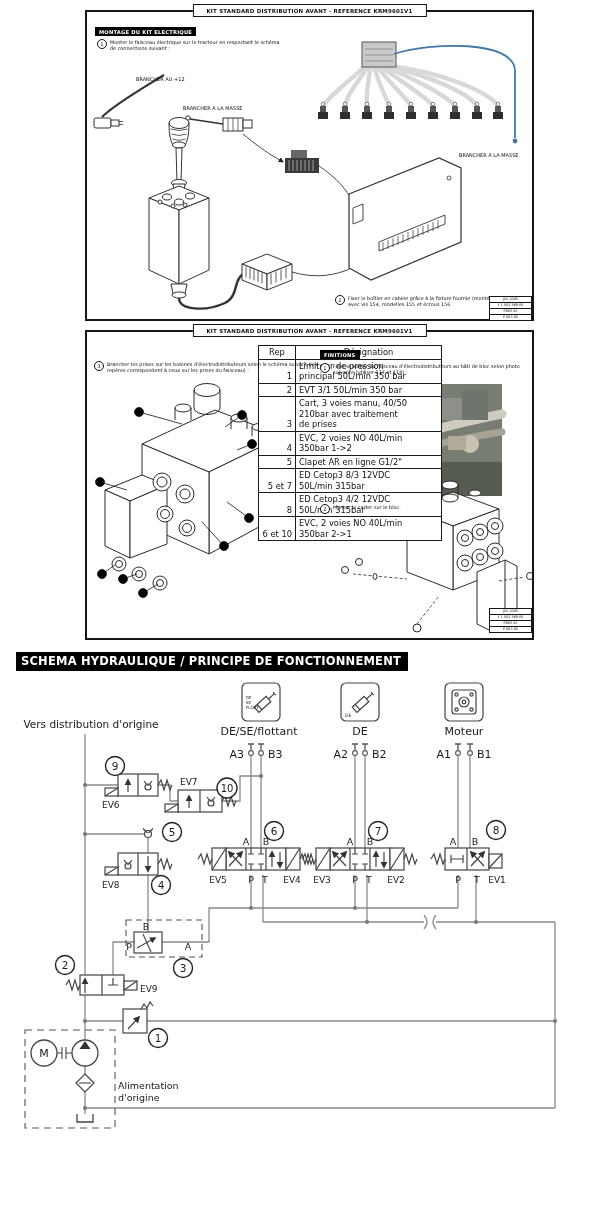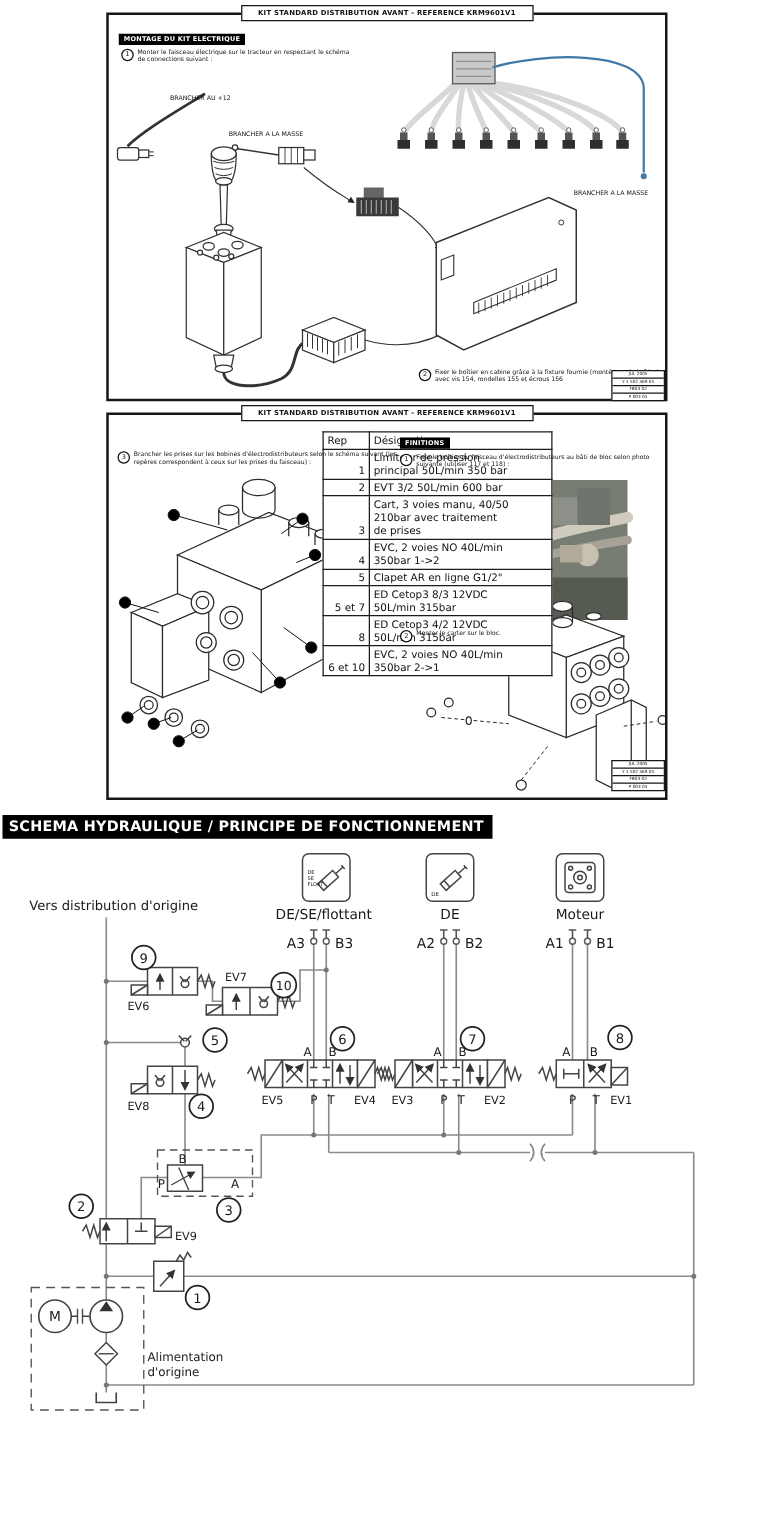--- a/index.html
+++ b/index.html
@@ -11,27 +11,27 @@
   .black-label{position:absolute;background:#000;color:#fff;font-size:5.2px;font-weight:bold;padding:1.5px 4px;letter-spacing:.2px;z-index:2;}
   .step{position:absolute;font-size:4.9px;line-height:1.3;z-index:2;}
   .numcirc{display:inline-block;width:8px;height:8px;border:.9px solid #111;border-radius:50%;font-size:5.2px;line-height:8px;
     text-align:center;margin-right:3px;vertical-align:top;background:#fff;}
   .steptext{display:inline-block;vertical-align:top;max-width:calc(100% - 15px);}
   .tinylabel{position:absolute;font-size:5px;color:#111;white-space:nowrap;z-index:2;}
   .titleblock{position:absolute;width:41px;border:1px solid #161616;background:#fff;z-index:2;}
   .titleblock div{font-size:3.4px;line-height:5px;text-align:center;border-top:.7px solid #161616;overflow:hidden;white-space:nowrap;}
   .titleblock div:first-child{border-top:none;}
   .drawing{position:absolute;left:0;top:0;}
-  .schema-title{position:absolute;left:2px;top:652px;background:#000;color:#fff;font-weight:bold;font-size:11.5px;
+  .schema-title{position:absolute;left:16px;top:652px;background:#000;color:#fff;font-weight:bold;font-size:11.5px;
     padding:2px 7px 3px 5px;letter-spacing:.2px;white-space:nowrap;}
   .parts-table{position:absolute;left:258px;top:345px;border-collapse:collapse;background:#fff;}
   .parts-table td{border:1.6px solid #1b1b1b;padding:1px 3px;font-size:8.3px;line-height:10.5px;vertical-align:bottom;}
   .parts-table td.rep{width:30px;text-align:right;}
   .parts-table td.des{width:139px;text-align:left;}
-  .parts-table tr.head td{vertical-align:top;text-align:left;}
+  .parts-table tr.head td{vertical-align:top;text-align:center;}
   svg text{font-family:"DejaVu Sans","Liberation Sans",sans-serif;fill:#1a1a1a;}
 </style>
 </head>
 <body>
 
 <div id="stage">
 
   <div class="frame" style="top:10px;height:311px;">
     <div class="doc-header">KIT STANDARD DISTRIBUTION AVANT - REFERENCE KRM9601V1</div>
     <div class="black-label" style="left:8px;top:15px;">MONTAGE DU KIT ELECTRIQUE</div>
@@ -583,21 +583,21 @@
     <tr>
       <td class="rep">1</td>
       <td class="des">
         <div>Limiteur de pression</div>
         <div>principal 50L/min 350 bar</div>
       </td>
     </tr>
     <tr>
       <td class="rep">2</td>
       <td class="des">
-        <div>EVT 3/2 50L/min 600 bar</div>
+        <div>EVT 3/1 50L/min 350 bar</div>
       </td>
     </tr>
     <tr>
       <td class="rep">3</td>
       <td class="des">
         <div>Cart, 3 voies manu, 40/50</div>
         <div>210bar avec traitement</div>
         <div>de prises</div>
       </td>
     </tr>

